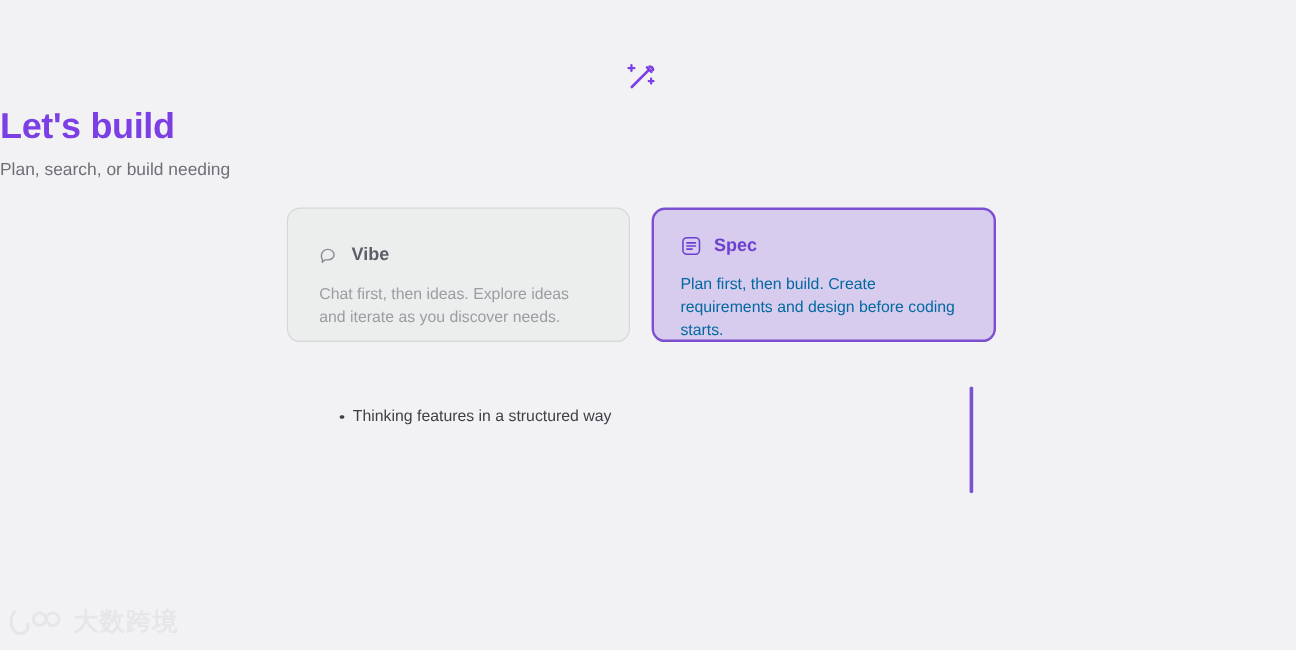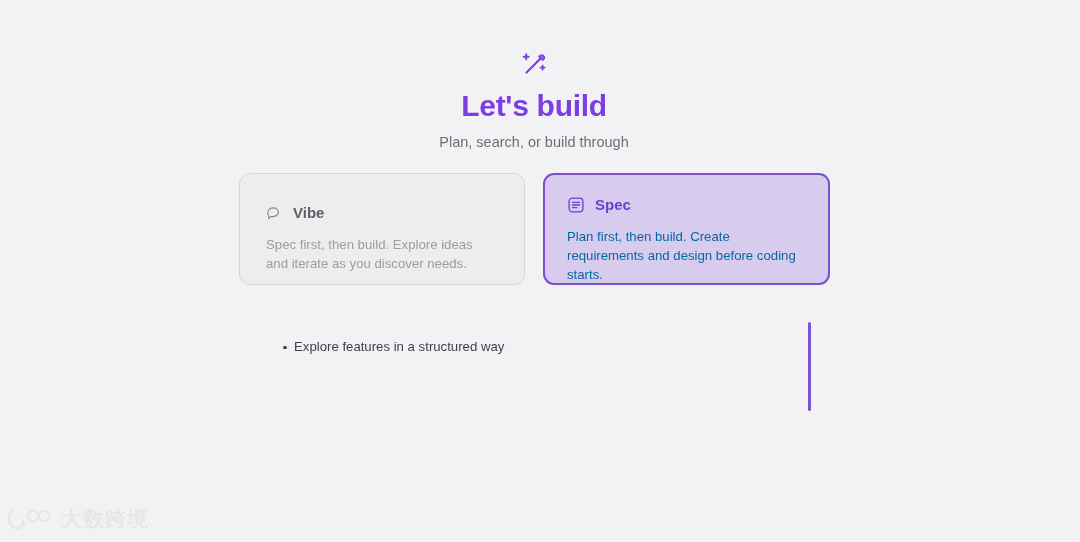--- a/index.html
+++ b/index.html
@@ -19,21 +19,20 @@
     position: absolute;
     inset: 0;
   }
 
   
   .header {
     position: absolute;
     left: 0;
     right: 12px;
     top: 48px;
-    text-align: center;
   }
   .wand-icon {
     display: block;
     margin: 0 auto 6px auto;
     width: 34px;
     height: 34px;
   }
   .title {
     font-size: 30px;
     font-weight: bold;
@@ -175,51 +174,51 @@
 
   <div class="header">
     <svg class="wand-icon" viewBox="0 0 34 34" fill="none">
       <line x1="9.5" y1="24.5" x2="24" y2="10" stroke="#7b3fe4" stroke-width="2.2" stroke-linecap="round"></line>
       <path d="M22.2 8.2 L25.8 11.8" stroke="#7b3fe4" stroke-width="2.2" stroke-linecap="round"></path>
       <path d="M24.3 7.4 a3.2 3.2 0 0 1 2.9 2.9" stroke="#7b3fe4" stroke-width="2.2" stroke-linecap="round" fill="none"></path>
       <path d="M9.2 6.2 v5 M6.7 8.7 h5" stroke="#7b3fe4" stroke-width="1.9" stroke-linecap="round"></path>
       <path d="M25.6 17.6 v4 M23.6 19.6 h4" stroke="#7b3fe4" stroke-width="1.9" stroke-linecap="round"></path>
     </svg>
     <h1 class="title">Let's build</h1>
-    <p class="subtitle">Plan, search, or build through</p>
+    <p class="subtitle">Plan, search, or build needing</p>
   </div>
 
   <div class="cards">
 
     <div class="card card-vibe">
       <div class="card-head">
         <svg class="icon-bubble" viewBox="0 0 17 17" fill="none">
           <path d="M2 7.2 a5.2 4.4 0 1 1 5.2 4.4 H4.6 L2.6 13.6 V10.9 A4.4 4.4 0 0 1 2 7.2 Z" stroke="#8a8a93" stroke-width="1.15" stroke-linejoin="round" fill="none"></path>
         </svg>
         <span class="card-title">Vibe</span>
       </div>
-      <div class="card-desc">Spec first, then build. Explore ideas and iterate as you discover needs.</div>
+      <div class="card-desc">Chat first, then ideas. Explore ideas and iterate as you discover needs.</div>
     </div>
 
     <div class="card card-spec">
       <div class="card-head">
         <svg class="icon-doc" viewBox="0 0 18 18" fill="none">
           <rect x="2.1" y="2.1" width="13.8" height="13.8" rx="3.4" stroke="#6d3fd1" stroke-width="1.3" fill="none"></rect>
           <path d="M5.4 6.4 h7.2 M5.4 9 h7.2 M5.4 11.6 h4.4" stroke="#6d3fd1" stroke-width="1.3" stroke-linecap="round"></path>
         </svg>
         <span class="card-title">Spec</span>
       </div>
       <div class="card-desc">Plan first, then build. Create requirements and design before coding starts.</div>
     </div>
 
   </div>
 
   <div class="great-for">
     <ul class="great-list">
-      <li>Explore features in a structured way</li>
+      <li>Thinking features in a structured way</li>
     </ul>
   </div>
 
   <div class="accent-bar"></div>
 
   <div class="watermark">
     <svg class="wm-logo" viewBox="0 0 44 26" fill="none">
       <path d="M4 4 C-1 10 1 22 9 22 C14 22 16 18 15 14" stroke="#dcdcde" stroke-width="2.6" fill="none" stroke-linecap="round"></path>
       <circle cx="25" cy="10" r="5.2" stroke="#dcdcde" stroke-width="2.4" fill="none"></circle>
       <circle cx="36" cy="10" r="5.2" stroke="#dcdcde" stroke-width="2.4" fill="none"></circle>

